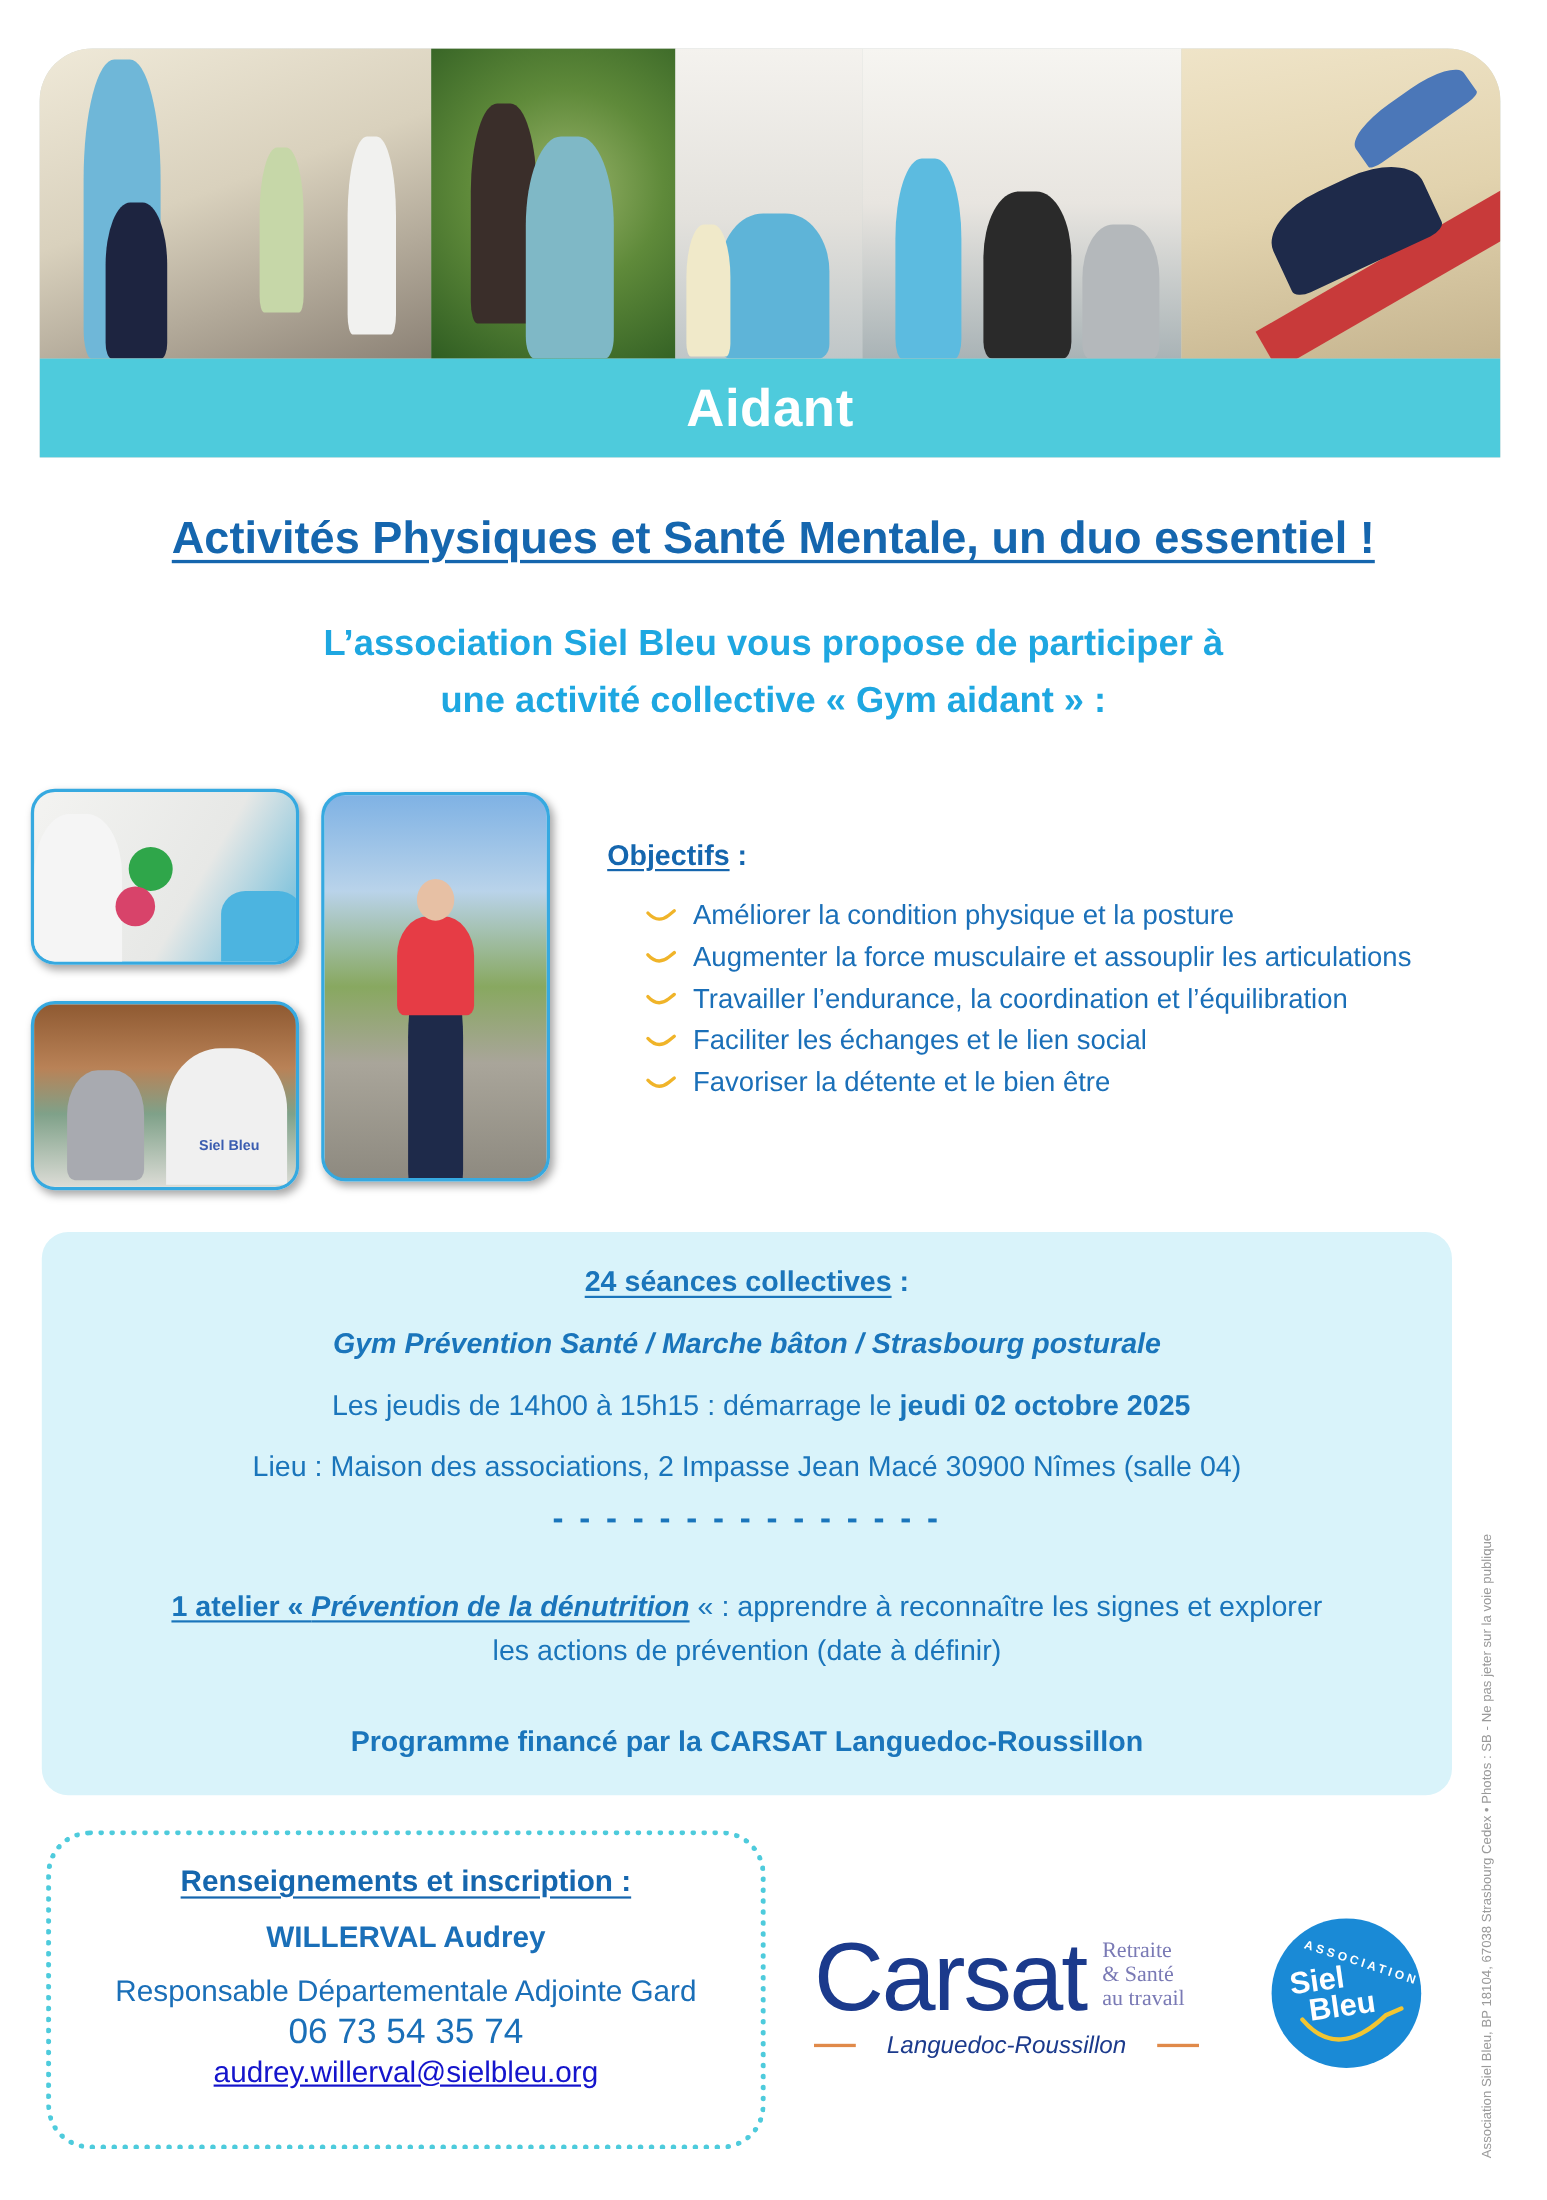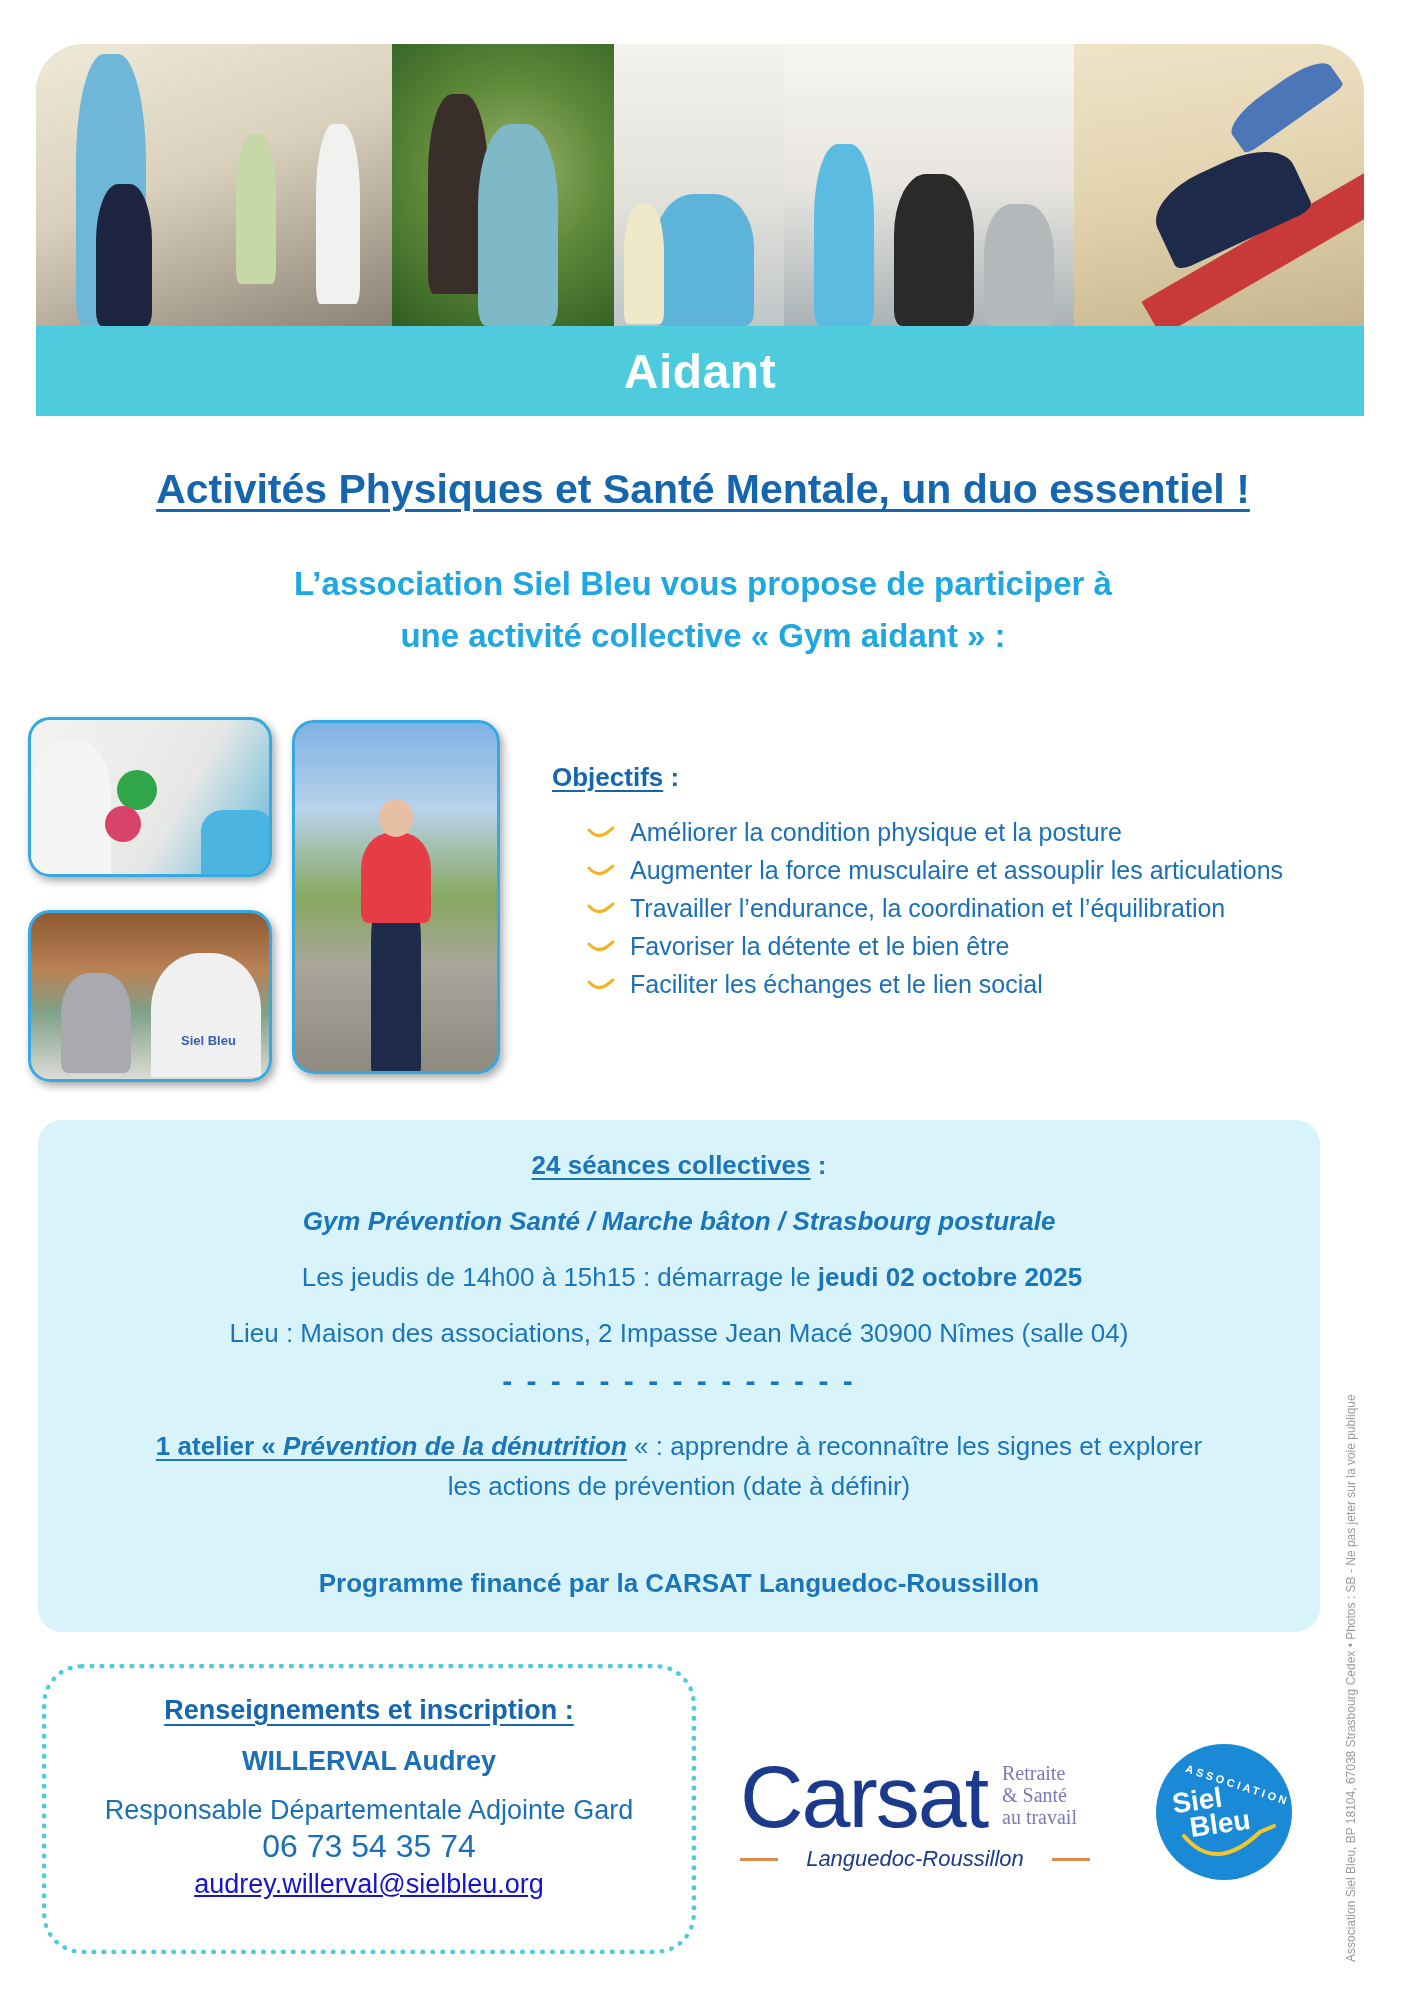--- a/index.html
+++ b/index.html
@@ -57,21 +57,21 @@
     position: absolute; left: 38px; top: 1120px; width: 1282px; height: 512px;
     background: #d9f3fa; border-radius: 24px;
   }
   .program .line { position: absolute; left: 0; width: 100%; text-align: center; color: #1a75bb; }
   .l1 { top: 30px; font-size: 26px; font-weight: bold; }
   .l1 u { text-underline-offset: 4px; }
   .l2 { top: 86px; font-size: 26px; font-weight: bold; font-style: italic; }
   .l3 { top: 142px; font-size: 26px; padding-left: 26px; }
   .l4 { top: 198px; font-size: 26px; }
   .l5 { top: 244px; font-size: 30px; font-weight: bold; letter-spacing: 3px; }
-  .l6 { top: 306px; font-size: 26px; line-height: 40px; }
+  .l6 { top: 320px; font-size: 26px; line-height: 40px; }
   .l6 .under { font-weight: bold; text-decoration: underline; text-underline-offset: 4px; }
   .l6 .under i { font-style: italic; }
   .l7 { top: 452px; font-size: 26px; font-weight: bold; top: 448px; }
 
   
   .contact {
     position: absolute; left: 42px; top: 1664px; width: 654px; height: 290px;
     border: 5px dotted #4ecbdc; border-radius: 40px; text-align: center; color: #1a6fb8;
   }
   .contact .c1 { margin-top: 26px; font-size: 27px; font-weight: bold; text-decoration: underline; text-underline-offset: 5px; color: #1566ae; }
@@ -176,27 +176,27 @@
     <li>
       <svg class="check" viewBox="0 0 30 20">
           <path d="M3 8 Q12 18 22 10 L27 6" fill="none" stroke="#f0b429" stroke-width="3" stroke-linecap="round"></path>
         </svg>
       <span>Travailler l’endurance, la coordination et l’équilibration</span>
     </li>
     <li>
       <svg class="check" viewBox="0 0 30 20">
           <path d="M3 8 Q12 18 22 10 L27 6" fill="none" stroke="#f0b429" stroke-width="3" stroke-linecap="round"></path>
         </svg>
+      <span>Faciliter les échanges et le lien social</span>
+    </li>
+    <li>
+      <svg class="check" viewBox="0 0 30 20">
+          <path d="M3 8 Q12 18 22 10 L27 6" fill="none" stroke="#f0b429" stroke-width="3" stroke-linecap="round"></path>
+        </svg>
       <span>Favoriser la détente et le bien être</span>
-    </li>
-    <li>
-      <svg class="check" viewBox="0 0 30 20">
-          <path d="M3 8 Q12 18 22 10 L27 6" fill="none" stroke="#f0b429" stroke-width="3" stroke-linecap="round"></path>
-        </svg>
-      <span>Faciliter les échanges et le lien social</span>
     </li>
   </ul>
 </div>
 
 <div class="program">
   <div class="line l1"><u>24 séances collectives</u><span> :</span></div>
   <div class="line l2">Gym Prévention Santé / Marche bâton / Strasbourg posturale</div>
   <div class="line l3"><span>Les jeudis de 14h00 à 15h15 : démarrage le </span><b>jeudi 02 octobre 2025</b></div>
   <div class="line l4">Lieu : Maison des associations, 2 Impasse Jean Macé 30900 Nîmes (salle 04)</div>
   <div class="line l5">- - - - - - - - - - - - - - -</div>

